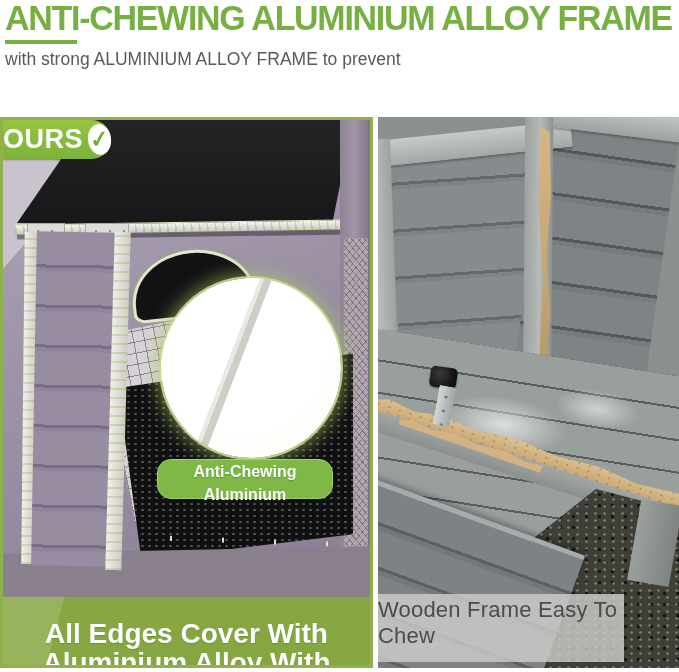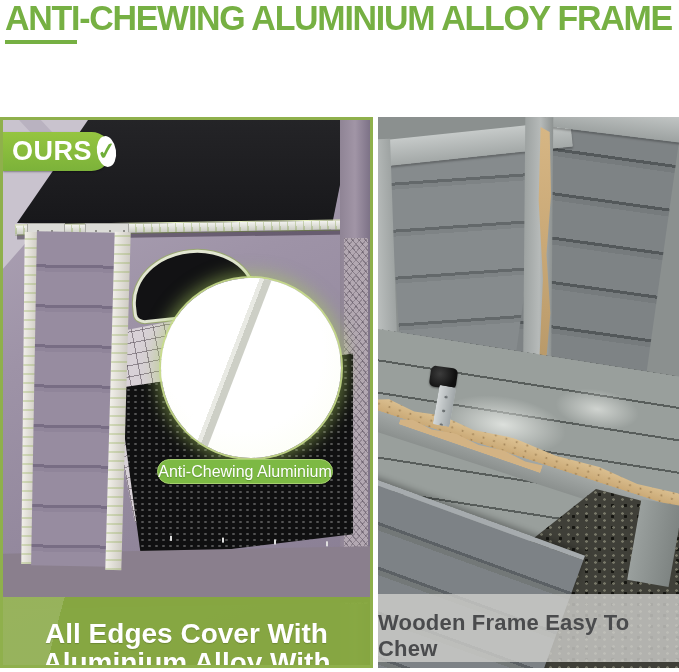--- a/index.html
+++ b/index.html
@@ -55,30 +55,30 @@
   .lp-ramp-trim-r{left:107px;top:112px;width:16px;height:338px;transform:rotate(1.6deg);}
   .lp-ramp-body{left:31px;top:112px;width:78px;height:334px;transform:rotate(1deg);
     background:repeating-linear-gradient(to bottom, #978ca0 0 33px, #786d84 33px 36px, #90859a 36px 40px);}
   .lp-circle{left:158px;top:158px;width:180px;height:180px;border-radius:50%;overflow:hidden;z-index:5;
     background:radial-gradient(circle at 45% 40%, #ffffff 55%, #fdfef8 75%, #eff5dc 100%);
     box-shadow:0 0 0 2px rgba(200,220,140,.9), 0 0 16px 6px rgba(170,205,95,.5);}
   .lp-albar{left:96px;top:-30px;width:26px;height:240px;transform:rotate(21deg);transform-origin:top center;
     background:linear-gradient(90deg,#ffffff 0 55%, #e9eae4 55% 72%, #cdcfc6 72% 100%);}
   .lp-albar-cap{left:-7px;bottom:8px;width:32px;height:15px;
     background:linear-gradient(180deg,#e6e8e1,#b4b7ad);border:1px solid #9fa298;box-sizing:border-box;}
-  .lp-pill{left:154px;top:339px;width:176px;height:25px;background:#7db944;border:1px solid #a6d06e;
-    box-sizing:border-box;border-radius:14px;z-index:6;color:#fff;font-weight:normal;font-size:16px;
+  .lp-pill{left:154px;top:339px;width:176px;height:40px;background:#7db944;border:1px solid #a6d06e;
+    box-sizing:border-box;border-radius:14px;z-index:6;color:#fff;font-weight:bold;font-size:16px;
     text-align:center;line-height:23px;text-shadow:0 1px 1px rgba(40,80,20,.35);}
   .lp-band{left:0;top:477px;width:367px;height:68px;z-index:7;
     background-image:linear-gradient(105deg, rgba(255,255,255,.14) 0 16%, rgba(255,255,255,0) 16%);
     background-color:rgba(134,169,61,.94);color:#fff;font-weight:bold;font-size:28px;line-height:29px;
     text-align:center;padding-top:22px;box-sizing:border-box;text-shadow:0 1px 1px rgba(0,0,0,.18);}
-  .lp-badge{left:0;top:12px;height:39px;width:108px;z-index:8;border-radius:0 20px 20px 0;
+  .lp-badge{left:0;top:0;height:39px;width:108px;z-index:8;border-radius:0 20px 20px 0;
     background:linear-gradient(180deg,#95c540,#7cb23a);display:flex;align-items:center;gap:5px;
-    padding-left:9px;box-sizing:border-box;box-shadow:0 1px 2px rgba(0,0,0,.35);}
+    box-sizing:border-box;box-shadow:0 1px 2px rgba(0,0,0,.35);}
   .lp-badge-text{color:#fff;font-weight:bold;font-size:27px;letter-spacing:.5px;line-height:1;}
   .lp-badge-check{width:31px;height:31px;border-radius:50%;background:#fff;color:#6fae39;
     font-size:23px;font-weight:bold;display:flex;align-items:center;justify-content:center;
     transform:rotate(-8deg);}
 
   
   .photo-right{left:378px;top:117px;width:301px;height:551px;overflow:hidden;background:#8b908f;}
   .rp-sky{left:279px;top:0;width:22px;height:14px;background:#d5d6d3;}
   .rp-toprail-l{left:-6px;top:14px;width:200px;height:26px;transform:rotate(-6deg);
     background:linear-gradient(#c6cac9,#a3a8a7);box-shadow:0 2px 2px rgba(0,0,0,.25);}
@@ -116,32 +116,33 @@
   .rp-ramp{left:-42px;top:348px;width:265px;height:270px;transform:rotate(20deg);transform-origin:top left;
     border-top:5px solid #a6abae;box-sizing:border-box;box-shadow:0 -3px 6px rgba(0,0,0,.3);
     background:repeating-linear-gradient(to bottom, #7d8286 0 34px, #5b6064 34px 37px, #737878 37px 42px);}
   .rp-mulch{left:150px;top:372px;width:151px;height:179px;background-color:#3f3f38;
     background-image:radial-gradient(rgba(135,135,118,.8) 1.2px, transparent 1.8px),
                      radial-gradient(rgba(18,18,14,.9) 1.5px, transparent 2px);
     background-size:9px 7px, 13px 11px;
     clip-path:polygon(0 30%,45% 0,100% 12%,100% 100%,0 100%);}
   .rp-plank2{left:256px;top:385px;width:42px;height:82px;transform:rotate(10deg);
     background:linear-gradient(90deg,#9aa09e,#7e8482);}
-  .rp-band{left:0;top:477px;width:301px;height:68px;background:rgba(207,207,204,.8);z-index:7;
-    display:flex;justify-content:center;align-items:flex-end;box-sizing:border-box;
-    color:#4a4b4d;font-size:22px;letter-spacing:.2px;font-weight:bold;}
+  .rp-band{left:0;top:477px;width:246px;height:68px;background:rgba(207,207,204,.8);z-index:7;
+    display:flex;justify-content:center;align-items:flex-end;padding-bottom:13px;box-sizing:border-box;
+    color:#4a4b4d;font-size:22px;letter-spacing:.2px;}
 </style>
 </head>
 <body>
 
 <div class="canvas">
 
   <div class="abs title">ANTI-CHEWING ALUMINIUM ALLOY FRAME</div>
   <div class="abs underline"></div>
   <div class="abs desc">
+    <div>with strong ALUMINIUM ALLOY FRAME to prevent</div>
   </div>
 
   <div class="abs photo-left">
     <div class="abs lp-wall-light"></div>
     <div class="abs lp-beam"></div>
     <div class="abs lp-roof"></div>
     <div class="abs lp-shadowband"></div>
     <div class="abs lp-rooftrim"></div>
     <div class="abs lp-hinge lp-hinge1"></div>
     <div class="abs lp-hinge lp-hinge2"></div>

